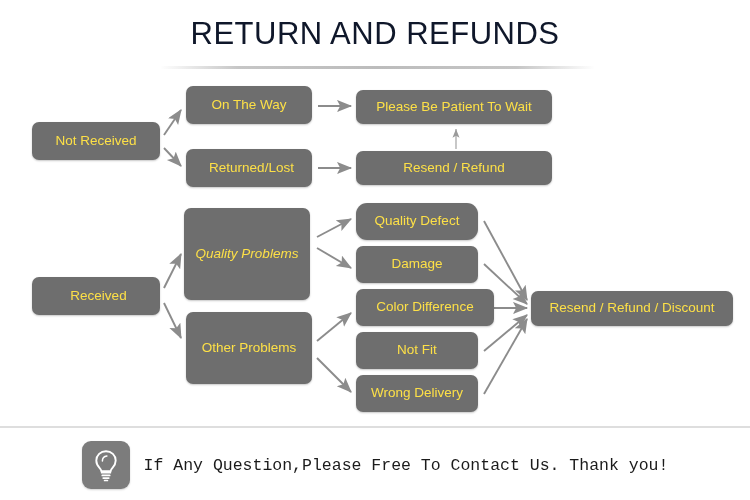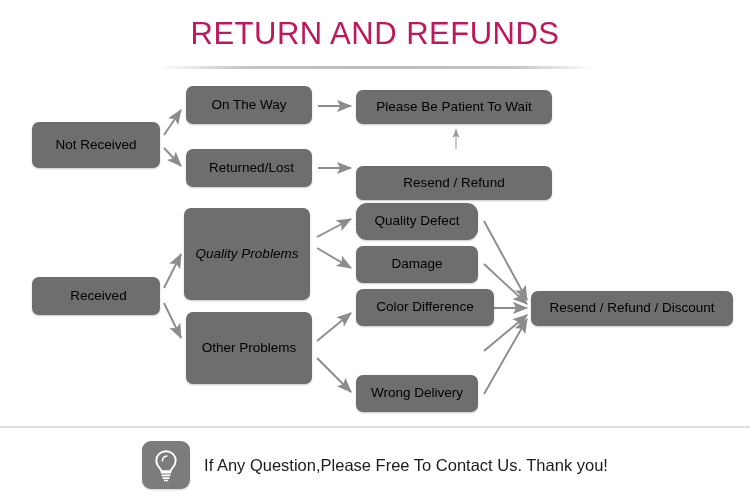--- a/index.html
+++ b/index.html
@@ -19,21 +19,21 @@
   
   #title {
     position: absolute;
     left: 0;
     top: 16px;
     width: 750px;
     text-align: center;
     font-size: 31px;
     font-weight: 400;
     letter-spacing: 0.5px;
-    color: #be185d;
+    color: #0f172a;
     font-family: "Liberation Sans", sans-serif;
   }
   #title-divider {
     position: absolute;
     left: 160px;
     top: 66px;
     width: 435px;
     height: 3px;
     background: linear-gradient(to right,
                 rgba(220,220,220,0) 0%,
@@ -52,21 +52,21 @@
     width: 750px;
     height: 500px;
     pointer-events: none;
   }
 
   
   .node {
     position: absolute;
     box-sizing: border-box;
     background: #6e6e6e;
-    color: #000000;
+    color: #fde047;
     border-radius: 7px;
     display: flex;
     align-items: center;
     justify-content: center;
     text-align: center;
     font-size: 13.5px;
     font-family: "Liberation Sans", sans-serif;
     box-shadow: 0 1px 2px rgba(0,0,0,0.22);
     padding: 0 6px;
     line-height: 1.2;
@@ -99,21 +99,21 @@
     display: flex;
     align-items: center;
     justify-content: center;
     flex: none;
     box-shadow: 0 1px 2px rgba(0,0,0,0.18);
   }
   #footer-text {
     margin-left: 14px;
     font-size: 16.5px;
     color: #1b1b1b;
-    font-family: Liberation Sans, sans-serif;
+    font-family: Liberation Mono, monospace;
     white-space: nowrap;
   }
 </style>
 </head>
 <body>
 
 <div id="page">
 
   <div id="title">RETURN AND REFUNDS</div>
   <div id="title-divider"></div>
@@ -148,37 +148,37 @@
       <line x1="484" y1="221" x2="527" y2="300"></line>
       <line x1="484" y1="264" x2="527" y2="304"></line>
       <line x1="484" y1="308" x2="527" y2="308"></line>
       <line x1="484" y1="351" x2="527" y2="315"></line>
       <line x1="484" y1="394" x2="527" y2="319"></line>
     </g>
 
     <line x1="456" y1="149" x2="456" y2="129" stroke="#9a9a9a" stroke-width="1.1" fill="none" marker-end="url(#ah-thin)"></line>
   </svg>
 
-  <div class="node" style="left:32px; top:122px; width:128px; height:46px;">
+  <div class="node" style="left:32px; top:122px; width:128px; height:38px;">
     <span>Not Received</span>
   </div>
 
   <div class="node" style="left:186px; top:86px; width:126px; height:38px;">
     <span>On The Way</span>
   </div>
 
   <div class="node" style="left:186px; top:149px; width:126px; height:38px;padding-left:11px;">
     <span>Returned/Lost</span>
   </div>
 
   <div class="node" style="left:356px; top:90px; width:196px; height:34px;">
     <span>Please Be Patient To Wait</span>
   </div>
 
-  <div class="node" style="left:356px; top:166px; width:196px; height:34px;">
+  <div class="node" style="left:356px; top:151px; width:196px; height:34px;">
     <span>Resend / Refund</span>
   </div>
 
   <div class="node" style="left:32px; top:277px; width:128px; height:38px;padding-left:11px;">
     <span>Received</span>
   </div>
 
   <div class="node" style="left:184px; top:208px; width:126px; height:92px;font-style:italic;">
     <span>Quality Problems</span>
   </div>
@@ -192,20 +192,23 @@
   </div>
 
   <div class="node" style="left:356px; top:246px; width:122px; height:37px;">
     <span>Damage</span>
   </div>
 
   <div class="node" style="left:356px; top:289px; width:138px; height:37px;">
     <span>Color Difference</span>
   </div>
 
+  <div class="node" style="left:356px; top:332px; width:122px; height:37px;">
+    <span>Not Fit</span>
+  </div>
 
   <div class="node" style="left:356px; top:375px; width:122px; height:37px;">
     <span>Wrong Delivery</span>
   </div>
 
   <div class="node" style="left:531px; top:291px; width:202px; height:35px;">
     <span>Resend / Refund / Discount</span>
   </div>
 
   <div id="footer-rule"></div>

